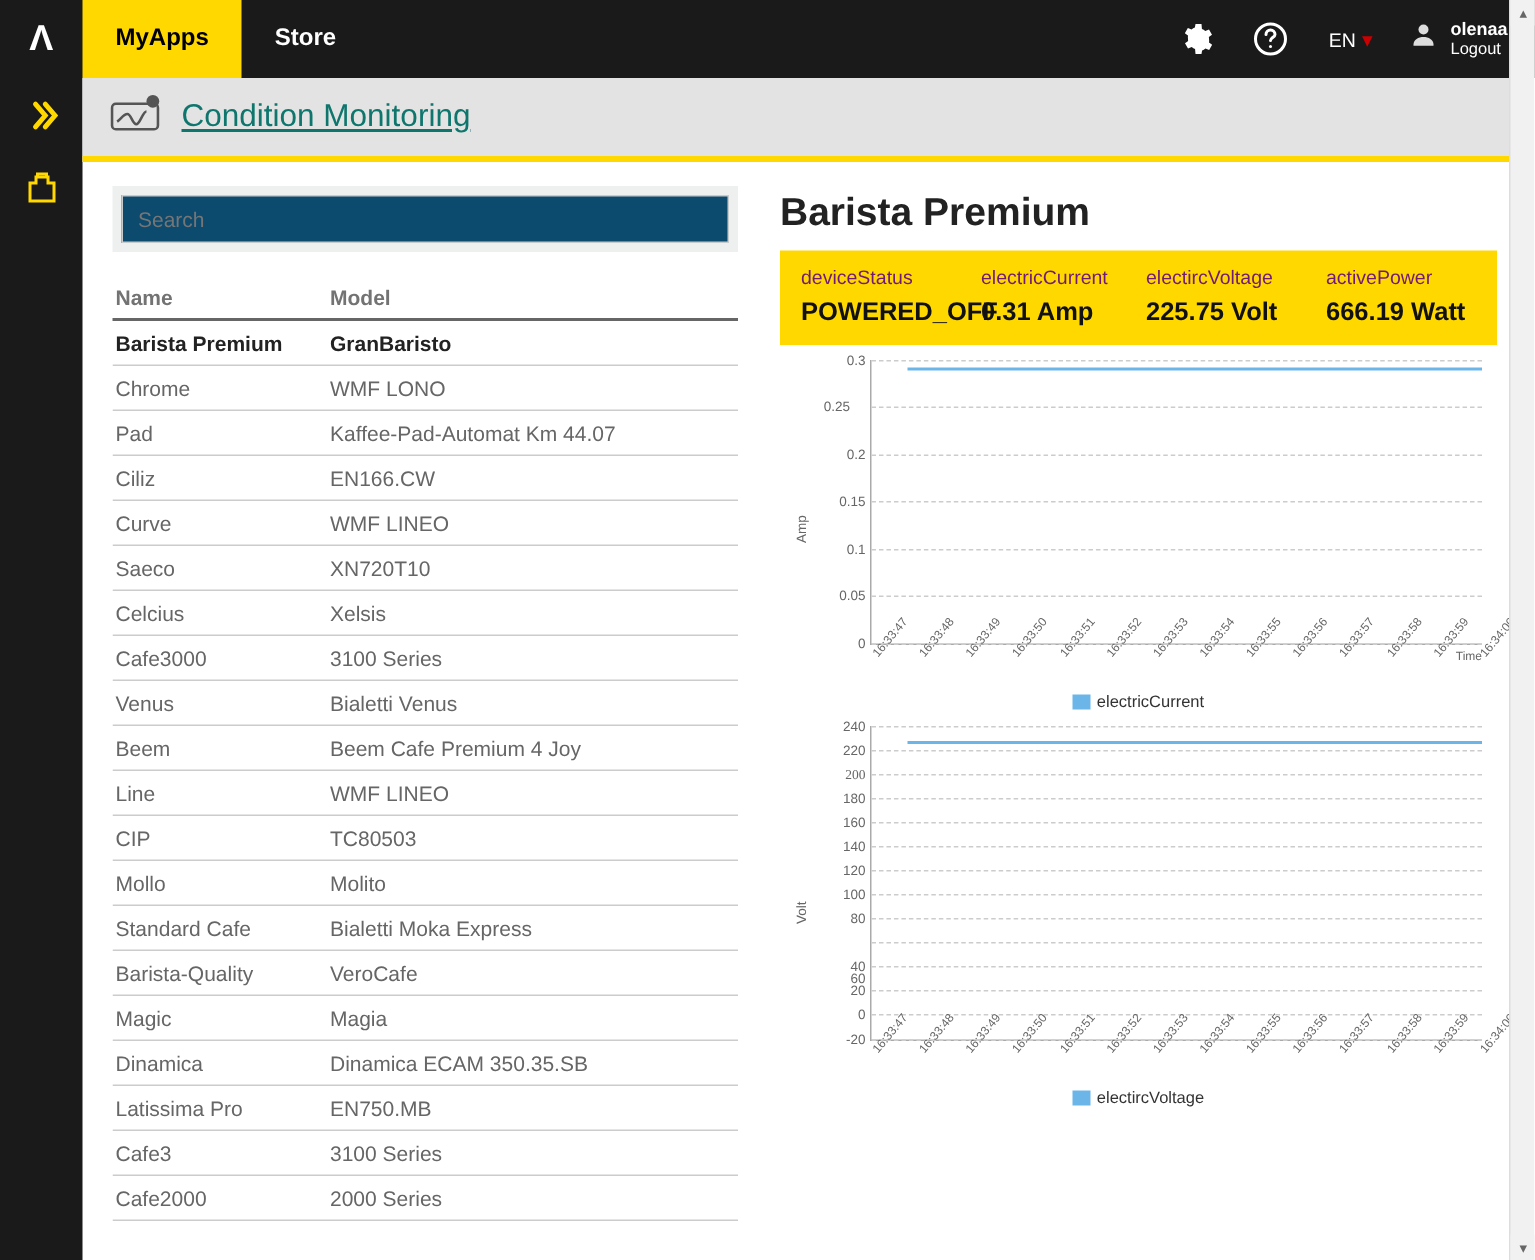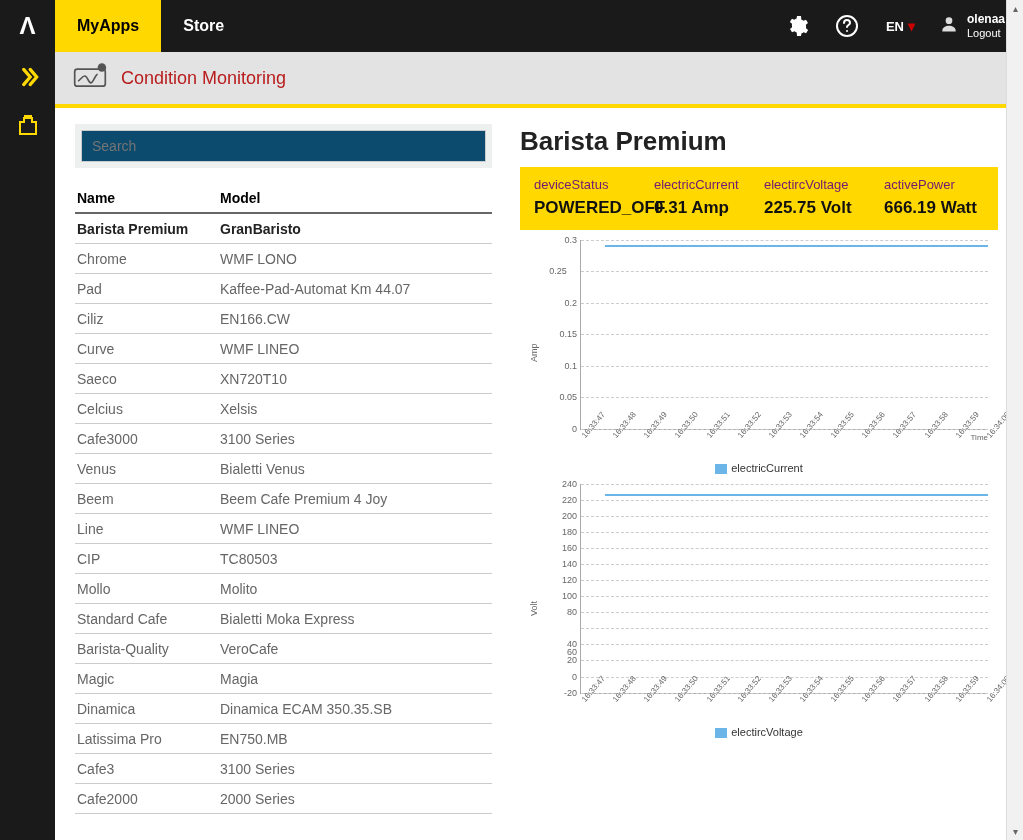--- a/index.html
+++ b/index.html
@@ -68,21 +68,21 @@
   align-items: center;
   justify-content: center;
   font-size: 22px;
   cursor: pointer;
 }
 .lang {
   display: flex;
   align-items: center;
   padding: 0 14px;
   font-size: 13px;
-  font-weight: bold;
+  font-weight: normal;
   cursor: pointer;
 }
 .lang .chev { color: #c00; margin-left: 4px; font-size: 14px; }
 .user-block {
   display: flex;
   align-items: center;
   padding: 0 18px 0 10px;
   font-size: 11px;
   cursor: pointer;
 }
@@ -121,21 +121,21 @@
 .page-header {
   background: #e3e3e3;
   border-bottom: 4px solid #ffd800;
   height: 56px;
   display: flex;
   align-items: center;
   padding: 0 18px;
   gap: 14px;
 }
 .page-header-icon svg { width: 34px; height: 30px; }
-.page-title { font-size: 18px; color: #b91c1c; }
+.page-title { font-size: 21px; color: #0f766e; text-decoration: underline; }
 
 .main-columns {
   flex: 1;
   display: flex;
   overflow: hidden;
   padding: 16px 0 0 20px;
   gap: 28px;
 }
 .left-col { width: 420px; display: flex; flex-direction: column; }
 .search-wrap {
@@ -149,21 +149,21 @@
   padding: 7px 10px;
   font-size: 14px;
   color: #999;
   background: #0c4a6e;
 }
 .table-head {
   display: flex;
   border-bottom: 2px solid #666;
   font-weight: bold;
   font-size: 14px;
-  color: #000000;
+  color: #737373;
   padding: 6px 0;
 }
 .col-name { width: 145px; padding-left: 2px; }
 .col-model { flex: 1; }
 .table-row {
   display: flex;
   border-bottom: 1px solid #ccc;
   font-size: 14px;
   color: #666;
   padding: 7px 0 6px 0;
@@ -509,21 +509,21 @@
             <div class="y-tick" style="top: 53.8462%;">100</div>
             <div class="grid-line" style="top: 46.1538%;"></div>
             <div class="y-tick" style="top: 46.1538%;">120</div>
             <div class="grid-line" style="top: 38.4615%;"></div>
             <div class="y-tick" style="top: 38.4615%;">140</div>
             <div class="grid-line" style="top: 30.7692%;"></div>
             <div class="y-tick" style="top: 30.7692%;">160</div>
             <div class="grid-line" style="top: 23.0769%;"></div>
             <div class="y-tick" style="top: 23.0769%;">180</div>
             <div class="grid-line" style="top: 15.3846%;"></div>
-            <div class="y-tick" style="top: 15.3846%;">200</div>
+            <div class="y-tick" style="top: 15.3846%; font-family: Liberation Serif, serif;">200</div>
             <div class="grid-line" style="top: 7.69231%;"></div>
             <div class="y-tick" style="top: 7.69231%;">220</div>
             <div class="grid-line" style="top: 0%;"></div>
             <div class="y-tick" style="top: 0%;">240</div>
           </div>
         <div class="x-ticks" id="chart2-xticks">
             <div class="x-tick">16:33:47</div>
             <div class="x-tick">16:33:48</div>
             <div class="x-tick">16:33:49</div>
             <div class="x-tick">16:33:50</div>

